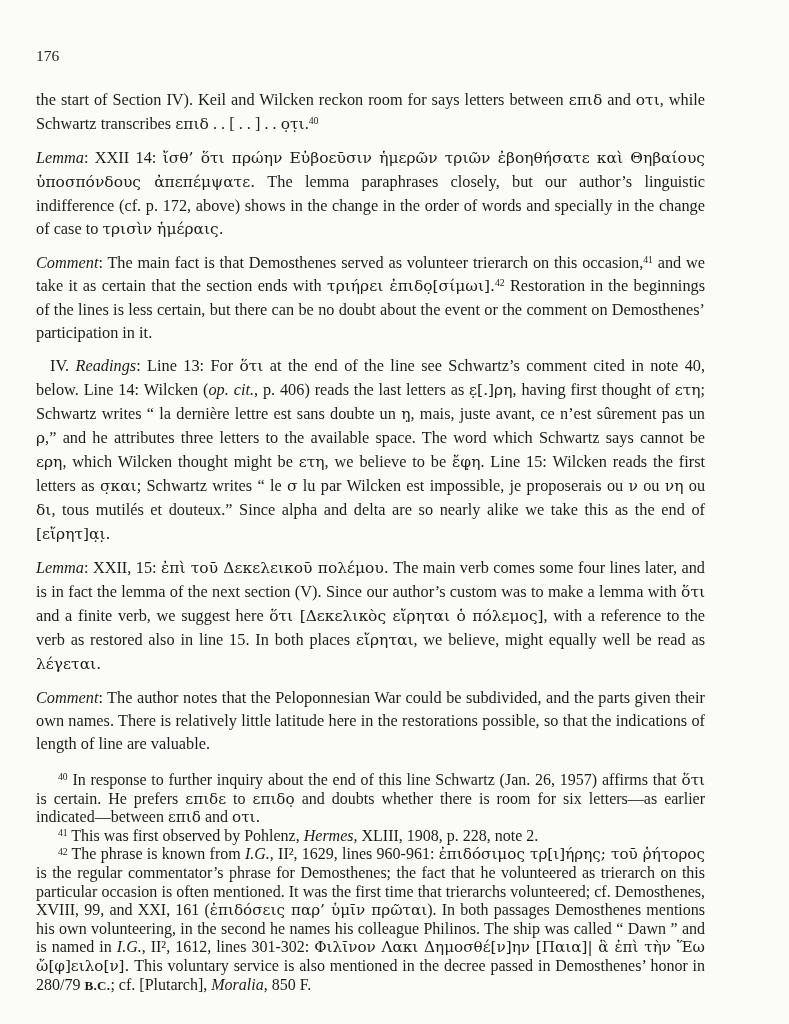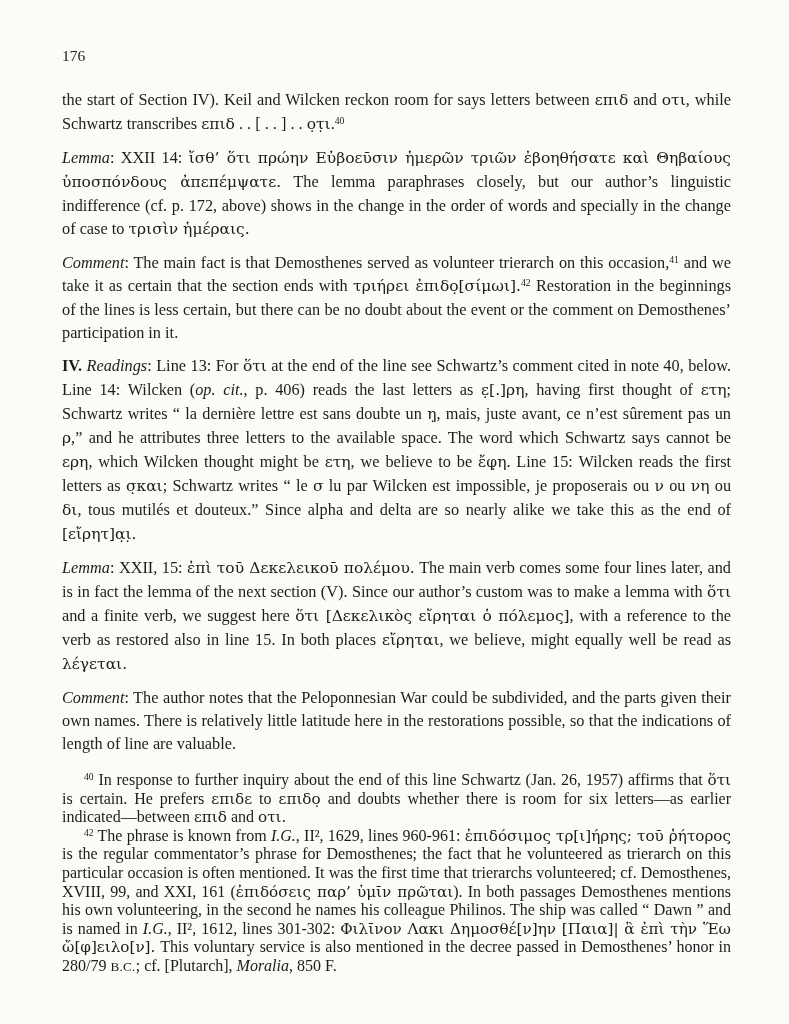--- a/index.html
+++ b/index.html
@@ -7,21 +7,21 @@
     width:789px;height:1024px;
     background:#fbfbf8;
     color:#1c1c1c;
     font-family:"Liberation Serif",serif;
     overflow:hidden;
   }
   .page{
     position:relative;
     width:789px;height:1024px;
     box-sizing:border-box;
-    padding:46px 58px 0 62px;
+    padding:46px 58px 0 36px;
     overflow:hidden;
   }
   .header{
     display:grid;
     grid-template-columns:1fr auto 1fr;
     align-items:baseline;
     font-size:15.5px;
     line-height:19px;
     margin-bottom:23px;
   }
@@ -38,23 +38,23 @@
   #body p:last-child{margin-bottom:10px;}
   #footnotes{
     margin-top:16px;
     font-size:16px;
     line-height:18.6px;
     text-align:justify;
     width:669px;
   }
   #footnotes p{margin:0;text-indent:22px;}
   .i{font-style:italic;}
-  .b{font-weight:700;}
+  .b{font-weight:400;margin-left:14px;}
   .gk{font-family:"DejaVu Serif",serif;font-size:0.95em;}
-  .sc{font-size:0.82em;letter-spacing:0.3px;}
+  .sc{font-size:0.82em;letter-spacing:0.3px;font-weight:bold;}
   sup.fnref{
     font-size:0.60em;
     line-height:0;
     vertical-align:baseline;
     position:relative;
     top:-0.5em;
   }
 </style>
 </head>
 <body>
@@ -67,15 +67,16 @@
   <div id="body">
       <p><span>the start of Section IV).  Keil and Wilcken reckon room for says letters between </span><span class="gk">επιδ</span><span> and </span><span class="gk">οτι</span><span>, while Schwartz transcribes </span><span class="gk">επιδ</span><span> . . [ . . ] . . </span><span class="gk">ο̣τ̣ι</span><span>.</span><sup class="fnref">40</sup></p>
       <p><span class="i">Lemma</span><span>: XXII 14: </span><span class="gk">ἴσθ’ ὅτι πρώην Εὐβοεῦσιν ἡμερῶν τριῶν ἐβοηθήσατε καὶ Θηβαίους ὑποσπόνδους ἀπεπέμψατε.</span><span>  The lemma paraphrases closely, but our author’s linguistic indifference (cf. p. 172, above) shows in the change in the order of words and specially in the change of case to </span><span class="gk">τρισὶν ἡμέραις.</span></p>
       <p><span class="i">Comment</span><span>:  The main fact is that Demosthenes served as volunteer trierarch on this occasion,</span><sup class="fnref">41</sup><span> and we take it as certain that the section ends with </span><span class="gk">τριήρει ἐπιδο̣[σίμωι].</span><sup class="fnref">42</sup><span> Restoration in the beginnings of the lines is less certain, but there can be no doubt about the event or the comment on Demosthenes’ participation in it.</span></p>
       <p><span class="b">IV.  </span><span class="i">Readings</span><span>:  Line 13:  For </span><span class="gk">ὅτι</span><span> at the end of the line see Schwartz’s comment cited in note 40, below.  Line 14: Wilcken (</span><span class="i">op. cit.</span><span>, p. 406) reads the last letters as </span><span class="gk">ε̣[.]ρη</span><span>, having first thought of </span><span class="gk">ετη</span><span>; Schwartz writes “ la dernière lettre est sans doubte un </span><span class="gk">η̣</span><span>, mais, juste avant, ce n’est sûrement pas un </span><span class="gk">ρ</span><span>,” and he attributes three letters to the available space.  The word which Schwartz says cannot be </span><span class="gk">ερη</span><span>, which Wilcken thought might be </span><span class="gk">ετη</span><span>, we believe to be </span><span class="gk">ἔφ̣η</span><span>.  Line 15:  Wilcken reads the first letters as </span><span class="gk">σ̣και</span><span>; Schwartz writes “ le </span><span class="gk">σ</span><span> lu par Wilcken est impossible, je proposerais ou </span><span class="gk">ν</span><span> ou </span><span class="gk">νη</span><span> ou </span><span class="gk">δι</span><span>, tous mutilés et douteux.”  Since alpha and delta are so nearly alike we take this as the end of </span><span class="gk">[εἴρητ]α̣ι̣.</span></p>
       <p><span class="i">Lemma</span><span>:  XXII, 15:  </span><span class="gk">ἐπὶ τοῦ Δεκελεικοῦ πολέμου.</span><span>  The main verb comes some four lines later, and is in fact the lemma of the next section (V).  Since our author’s custom was to make a lemma with </span><span class="gk">ὅτι</span><span> and a finite verb, we suggest here </span><span class="gk">ὅτι [Δεκελικὸς εἴρηται ὁ πόλεμος]</span><span>, with a reference to the verb as restored also in line 15.  In both places </span><span class="gk">εἴρηται</span><span>, we believe, might equally well be read as </span><span class="gk">λέγεται.</span></p>
       <p><span class="i">Comment</span><span>:  The author notes that the Peloponnesian War could be subdivided, and the parts given their own names.  There is relatively little latitude here in the restorations possible, so that the indications of length of line are valuable.</span></p>
     </div>
   <div id="footnotes">
       <p><sup class="fnref">40</sup><span> In response to further inquiry about the end of this line Schwartz (Jan. 26, 1957) affirms that </span><span class="gk">ὅτι</span><span> is certain.  He prefers </span><span class="gk">επιδε</span><span> to </span><span class="gk">επιδο̣</span><span> and doubts whether there is room for six letters—as earlier indicated—between </span><span class="gk">επιδ</span><span> and </span><span class="gk">οτι.</span></p>
+      <p><sup class="fnref">41</sup><span> This was first observed by Pohlenz, </span><span class="i">Hermes</span><span>, XLIII, 1908, p. 228, note 2.</span></p>
       <p><sup class="fnref">42</sup><span> The phrase is known from </span><span class="i">I.G.</span><span>, II², 1629, lines 960-961: </span><span class="gk">ἐπιδόσιμος τρ[ι]ήρης; τοῦ ῥήτορος</span><span> is the regular commentator’s phrase for Demosthenes; the fact that he volunteered as trierarch on this particular occasion is often mentioned.  It was the first time that trierarchs volunteered; cf. Demosthenes, XVIII, 99, and XXI, 161 (</span><span class="gk">ἐπιδόσεις παρ’ ὑμῖν πρῶται</span><span>).  In both passages Demosthenes mentions his own volunteering, in the second he names his colleague Philinos.  The ship was called “ Dawn ” and is named in </span><span class="i">I.G.</span><span>, II², 1612, lines 301-302: </span><span class="gk">Φιλῖνον Λακι Δημοσθέ[ν]ην [Παια]| ἃ ἐπὶ τὴν Ἕω ὤ[φ]ειλο[ν].</span><span>  This voluntary service is also mentioned in the decree passed in Demosthenes’ honor in 280/79 </span><span class="sc">B.C.</span><span>; cf. [Plutarch], </span><span class="i">Moralia</span><span>, 850 F.</span></p>
     </div>
 </div>
 
 </body></html>

